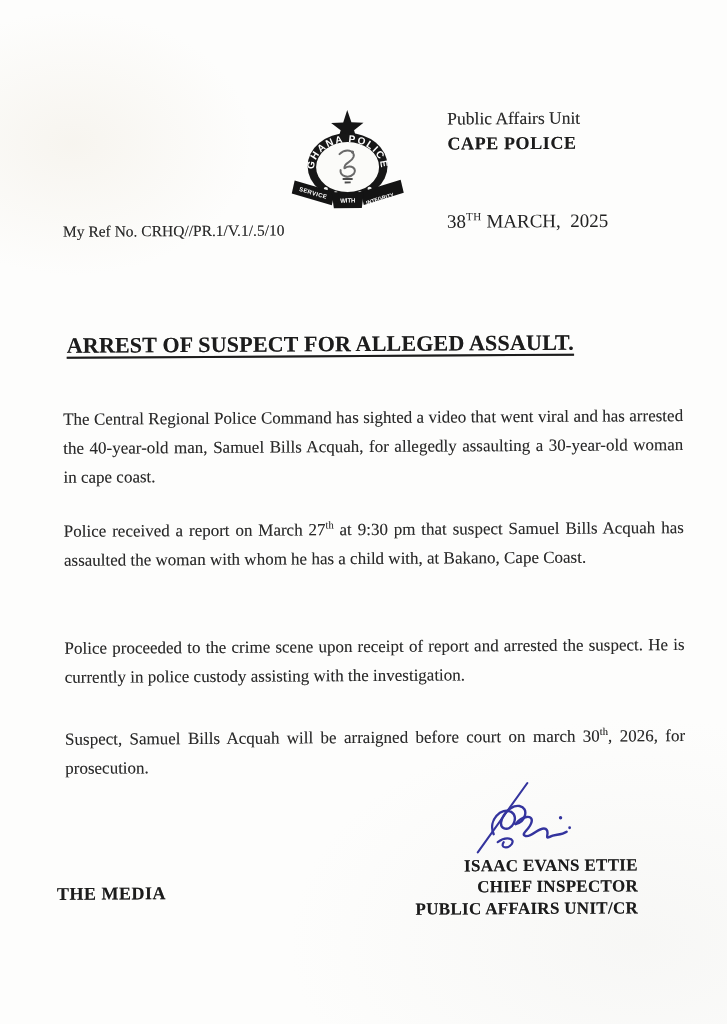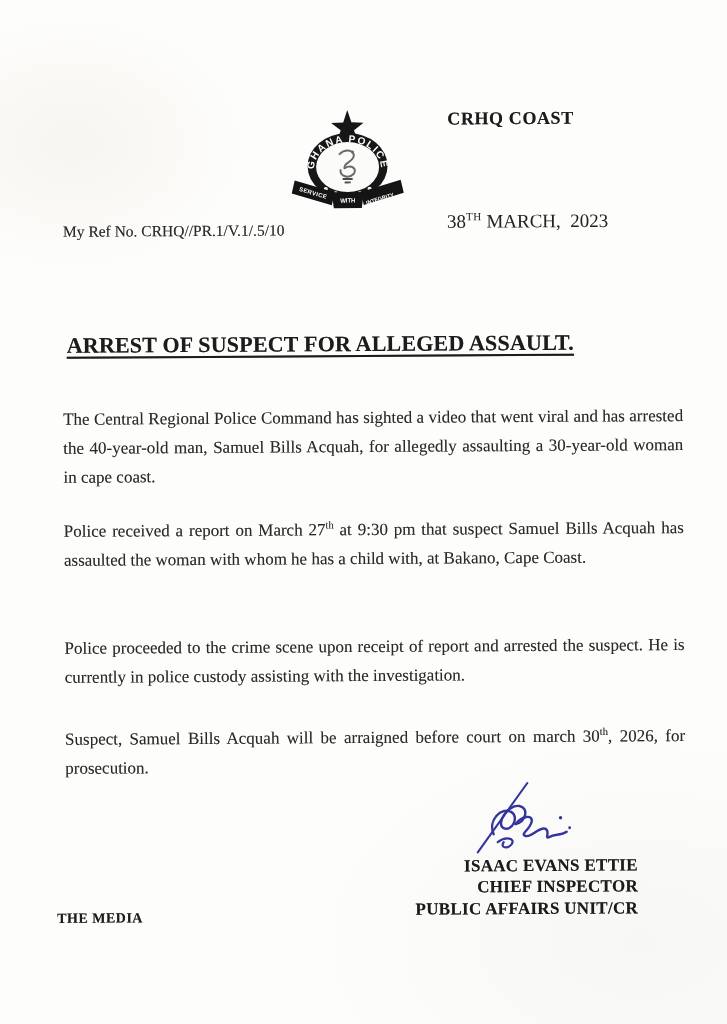--- a/index.html
+++ b/index.html
@@ -33,21 +33,21 @@
 
   .para{left:64px;width:620px;text-align:justify;font-size:17px;line-height:29px;color:#2a2a2a;text-shadow:0 0 0.5px rgba(40,40,40,0.4);}
   .para sup{font-size:0.62em;line-height:0;}
   .p1{top:403px;}
   .p2{top:515px;}
   .p3{top:632px;}
   .p4{top:723px;}
 
   .sig{left:462px;top:779px;width:118px;height:82px;}
   .signatory{left:300px;top:856px;width:336px;text-align:right;font-size:17px;line-height:21.3px;letter-spacing:0.3px;}
-  .media{left:55px;top:909px;font-size:14px;letter-spacing:0.5px;text-align:right;}
+  .media{left:55px;top:882px;font-size:18px;letter-spacing:0.5px;text-align:right;}
 </style>
 </head>
 <body>
 
 <div class="page">
   <div class="content">
 
     <svg class="abs crest" viewBox="0 0 122 110" aria-hidden="true">
 
       <polygon points="59,6 63.1,18.3 75.2,18.7 65.7,26.2 69,37.8 59,31 49,37.8 52.3,26.2 42.8,18.7 54.9,18.3" fill="#161616"></polygon>
@@ -80,26 +80,27 @@
       <polygon points="72,88 112,76 115,89 75,101" fill="#141414"></polygon>
       <polygon points="43,88 75,88 73,104 45,104" fill="#141414"></polygon>
       <g font-family="Liberation Sans, sans-serif" font-weight="bold" fill="#ffffff">
         <text x="10" y="90" font-size="6" letter-spacing="0.4" transform="rotate(17 22 88)">SERVICE</text>
         <text x="59" y="98.5" font-size="6" text-anchor="middle">WITH</text>
         <text x="75" y="95.5" font-size="5.4" transform="rotate(-17 94 88)">INTEGRITY</text>
       </g>
     </svg>
 
     <div class="abs hdr">
-      <div class="ink-bold l3">CRHQ COAST</div>
+      <div class="ink">Public Affairs Unit</div>
+      <div class="ink-bold l3">CAPE POLICE</div>
     </div>
 
     <div class="abs ref ink">My Ref No. CRHQ//PR.1/V.1/.5/10</div>
 
-    <div class="abs date"><span>38</span><sup>TH</sup><span> MARCH,  2023</span></div>
+    <div class="abs date"><span>38</span><sup>TH</sup><span> MARCH,  2025</span></div>
 
 
     <div class="abs title ink-bold">ARREST OF SUSPECT FOR ALLEGED ASSAULT.</div>
 
     <div class="abs para p1"><span>The Central Regional Police Command has sighted a video that went viral and has arrested the 40-year-old man, Samuel Bills Acquah, for allegedly assaulting a 30-year-old woman in cape coast.</span></div>
 
     <div class="abs para p2"><span>Police received a report on March 27</span><sup>th</sup><span> at 9:30 pm that suspect Samuel Bills Acquah has assaulted the woman with whom he has a child with, at Bakano, Cape Coast.</span></div>
 
     <div class="abs para p3"><span>Police proceeded to the crime scene upon receipt of report and arrested the suspect. He is currently in police custody assisting with the investigation.</span></div>
 

